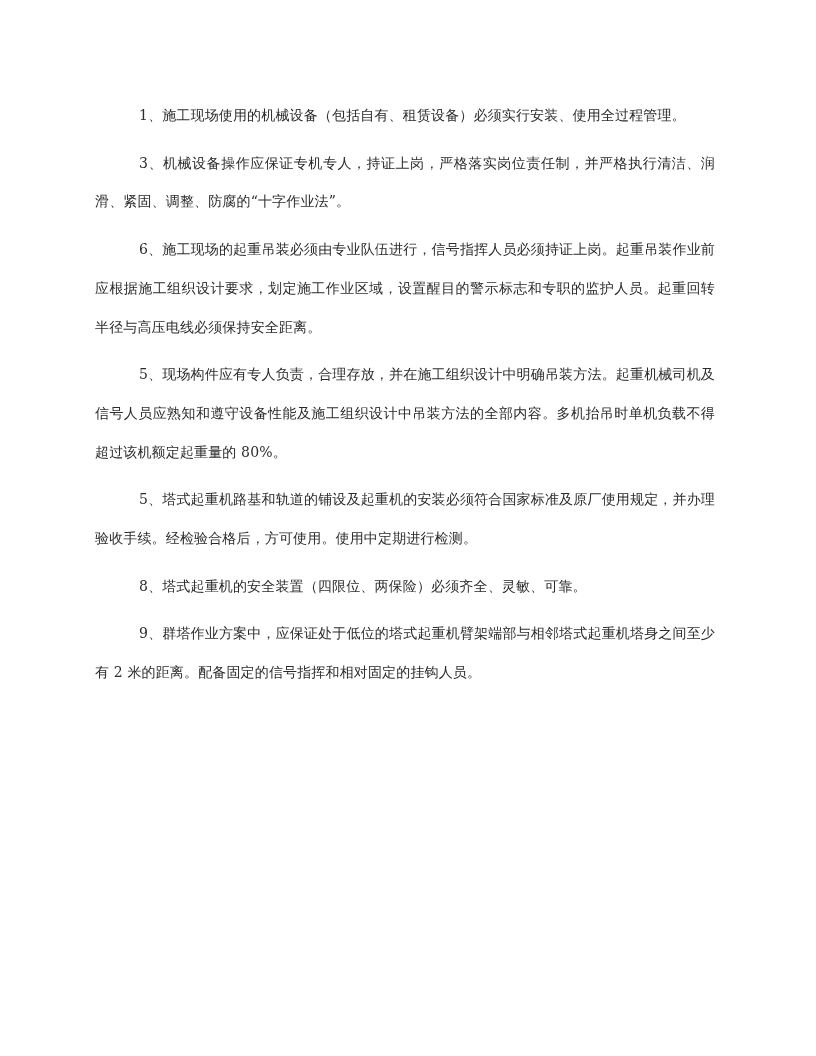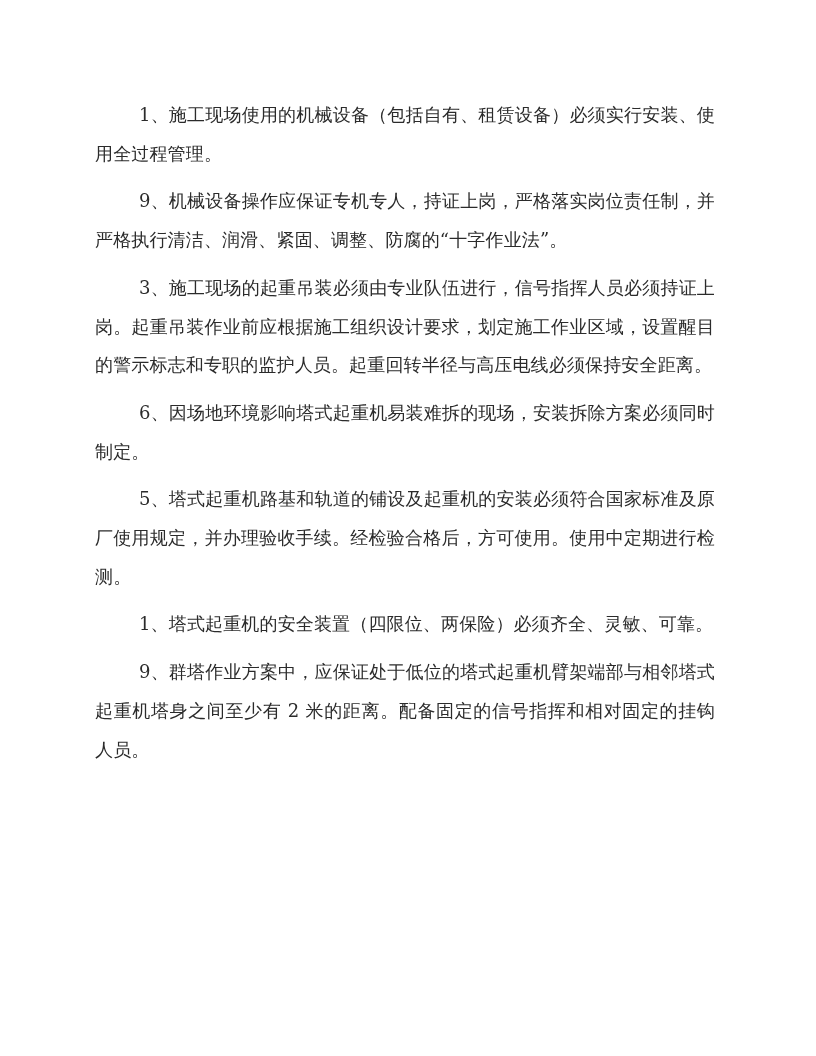--- a/index.html
+++ b/index.html
@@ -22,21 +22,21 @@
     position: absolute;
     left: 95px;
     top: 96px;
     width: 620px;
   }
 
   .doc-paragraph {
     margin: 0 0 9px 0;
     padding: 0;
     font-family: "DejaVu Serif", "Liberation Serif", serif;
-    font-size: 18px;
+    font-size: 14px;
     line-height: 38.7px;
     color: #2b2b2b;
     text-align: justify;
     text-justify: inter-character;
     text-indent: 44px;
     letter-spacing: 0.15px;
     word-break: break-all;
     -webkit-font-smoothing: antialiased;
   }
 
@@ -44,21 +44,21 @@
     margin-bottom: 0;
   }
 </style>
 </head>
 <body>
 
 <div class="page">
   <div class="page-body">
 
     <p class="doc-paragraph">1、施工现场使用的机械设备（包括自有、租赁设备）必须实行安装、使用全过程管理。</p>
-    <p class="doc-paragraph">9、机械设备操作应保证专机专人，持证上岗，严格落实岗位责任制，并严格执行清洁、润滑、紧固、调整、防腐的“十字作业法”。</p>
-    <p class="doc-paragraph">3、施工现场的起重吊装必须由专业队伍进行，信号指挥人员必须持证上岗。起重吊装作业前应根据施工组织设计要求，划定施工作业区域，设置醒目的警示标志和专职的监护人员。起重回转半径与高压电线必须保持安全距离。</p>
-    <p class="doc-paragraph">6、因场地环境影响塔式起重机易装难拆的现场，安装拆除方案必须同时制定。</p>
+    <p class="doc-paragraph">3、机械设备操作应保证专机专人，持证上岗，严格落实岗位责任制，并严格执行清洁、润滑、紧固、调整、防腐的“十字作业法”。</p>
+    <p class="doc-paragraph">6、施工现场的起重吊装必须由专业队伍进行，信号指挥人员必须持证上岗。起重吊装作业前应根据施工组织设计要求，划定施工作业区域，设置醒目的警示标志和专职的监护人员。起重回转半径与高压电线必须保持安全距离。</p>
+    <p class="doc-paragraph">5、现场构件应有专人负责，合理存放，并在施工组织设计中明确吊装方法。起重机械司机及信号人员应熟知和遵守设备性能及施工组织设计中吊装方法的全部内容。多机抬吊时单机负载不得超过该机额定起重量的 80%。</p>
     <p class="doc-paragraph">5、塔式起重机路基和轨道的铺设及起重机的安装必须符合国家标准及原厂使用规定，并办理验收手续。经检验合格后，方可使用。使用中定期进行检测。</p>
-    <p class="doc-paragraph">1、塔式起重机的安全装置（四限位、两保险）必须齐全、灵敏、可靠。</p>
+    <p class="doc-paragraph">8、塔式起重机的安全装置（四限位、两保险）必须齐全、灵敏、可靠。</p>
     <p class="doc-paragraph">9、群塔作业方案中，应保证处于低位的塔式起重机臂架端部与相邻塔式起重机塔身之间至少有 2 米的距离。配备固定的信号指挥和相对固定的挂钩人员。</p>
 
   </div>
 </div>
 
 </body></html>

